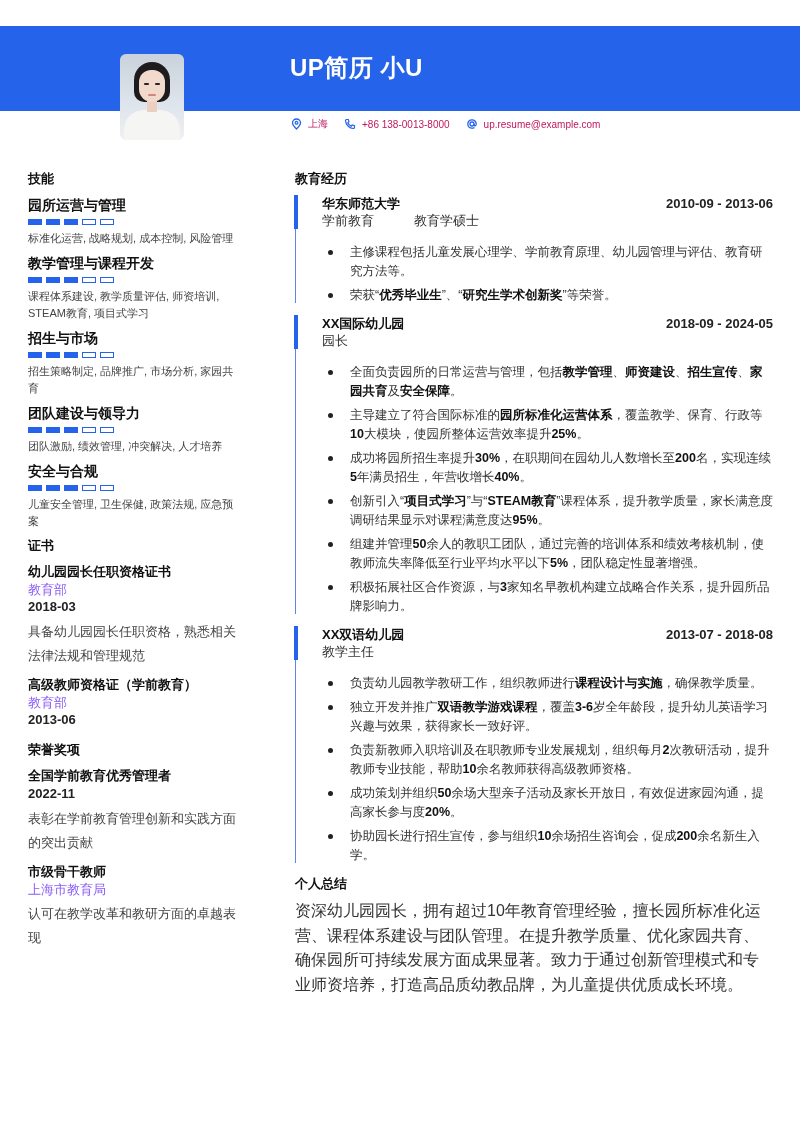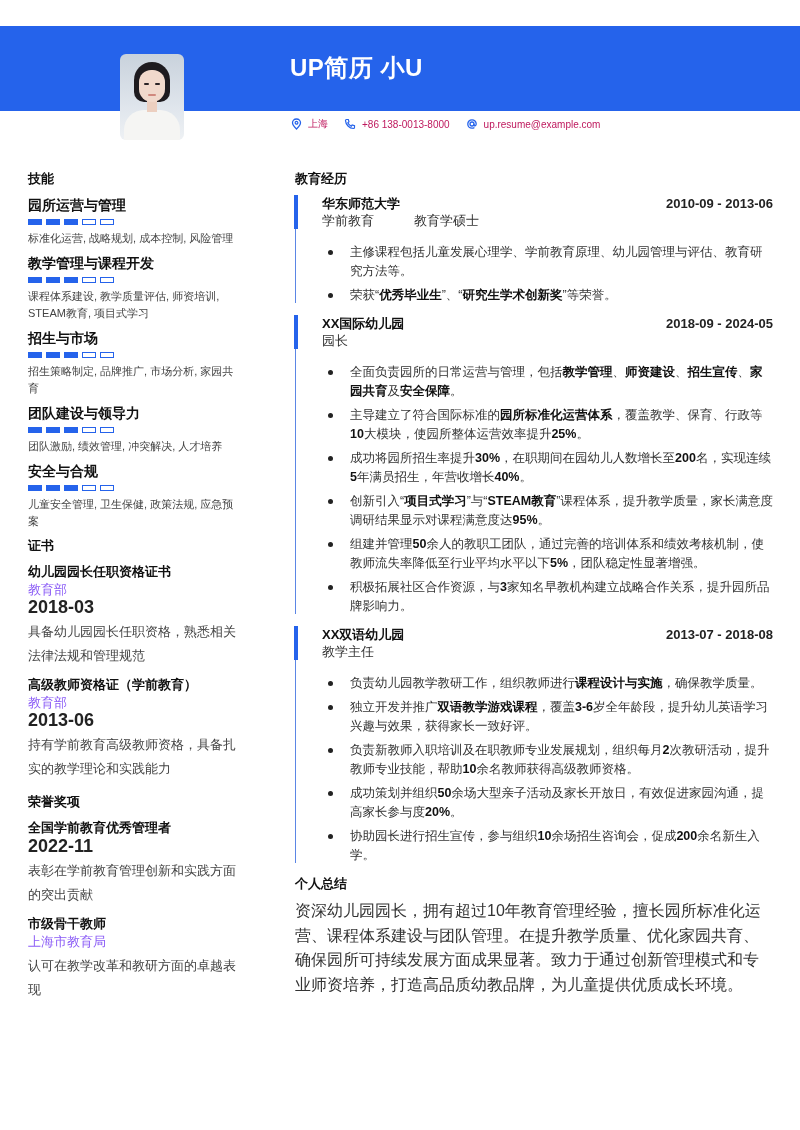--- a/index.html
+++ b/index.html
@@ -30,21 +30,21 @@
   .skill { margin-bottom: 7px; }
   .skill-name { font-size: 14px; font-weight: bold; color: #111; line-height: 18px; }
   .bars { display: flex; margin: 5px 0 5px 0; height: 6px; }
   .bar { width: 14px; height: 6px; margin-right: 4px; border: 1px solid #2563EB; background: #fff; }
   .bar.on { background: #2563EB; }
   .skill-desc { font-size: 11px; color: #444; line-height: 17px; }
 
   .cert { margin-bottom: 8px; }
   .cert-name { font-size: 13px; font-weight: bold; color: #111; line-height: 18px; }
   .cert-org { font-size: 13px; color: #8b5cf6; line-height: 17px; }
-  .cert-date { font-size: 18px; font-weight: bold; color: #222; line-height: 18px; }
+  .cert-date { font-size: 13px; font-weight: bold; color: #222; line-height: 18px; }
   .cert-desc { font-size: 13px; color: #444; line-height: 24px; margin-top: 4px; }
 
   .entry { position: relative; padding-left: 27px; margin-bottom: 10px; }
   .entry::before { content: ""; position: absolute; left: 0; top: 0; bottom: 2px; width: 1px; background: #5b86e5; }
   .entry::after { content: ""; position: absolute; left: -1px; top: 0; width: 4px; height: 34px; background: #2563EB; }
   .entry-head { display: flex; justify-content: space-between; }
   .entry-org { font-size: 13px; font-weight: bold; color: #111; line-height: 17px; }
   .entry-date { font-size: 13px; font-weight: bold; color: #222; line-height: 17px; }
   .entry-sub { display: flex; font-size: 13px; color: #333; line-height: 17px; gap: 40px; }
   .entry ul { list-style: none; margin-top: 14px; }
@@ -168,21 +168,20 @@
         <div class="cert">
           <div class="cert-name">幼儿园园长任职资格证书</div>
           <div class="cert-org">教育部</div>
           <div class="cert-date">2018-03</div>
           <div class="cert-desc">具备幼儿园园长任职资格，熟悉相关法律法规和管理规范</div>
         </div>
         <div class="cert">
           <div class="cert-name">高级教师资格证（学前教育）</div>
           <div class="cert-org">教育部</div>
           <div class="cert-date">2013-06</div>
-          <div class="cert-desc">持有学前教育高级教师资格，具备扎实的教学理论和实践能力</div>
         </div>
       </div>
   </section>
 
   <section style="margin-top:12px">
     <div class="sec-title">荣誉奖项</div>
     <div id="honor-list">
         <div class="cert">
           <div class="cert-name">全国学前教育优秀管理者</div>
           <div class="cert-date">2022-11</div>

